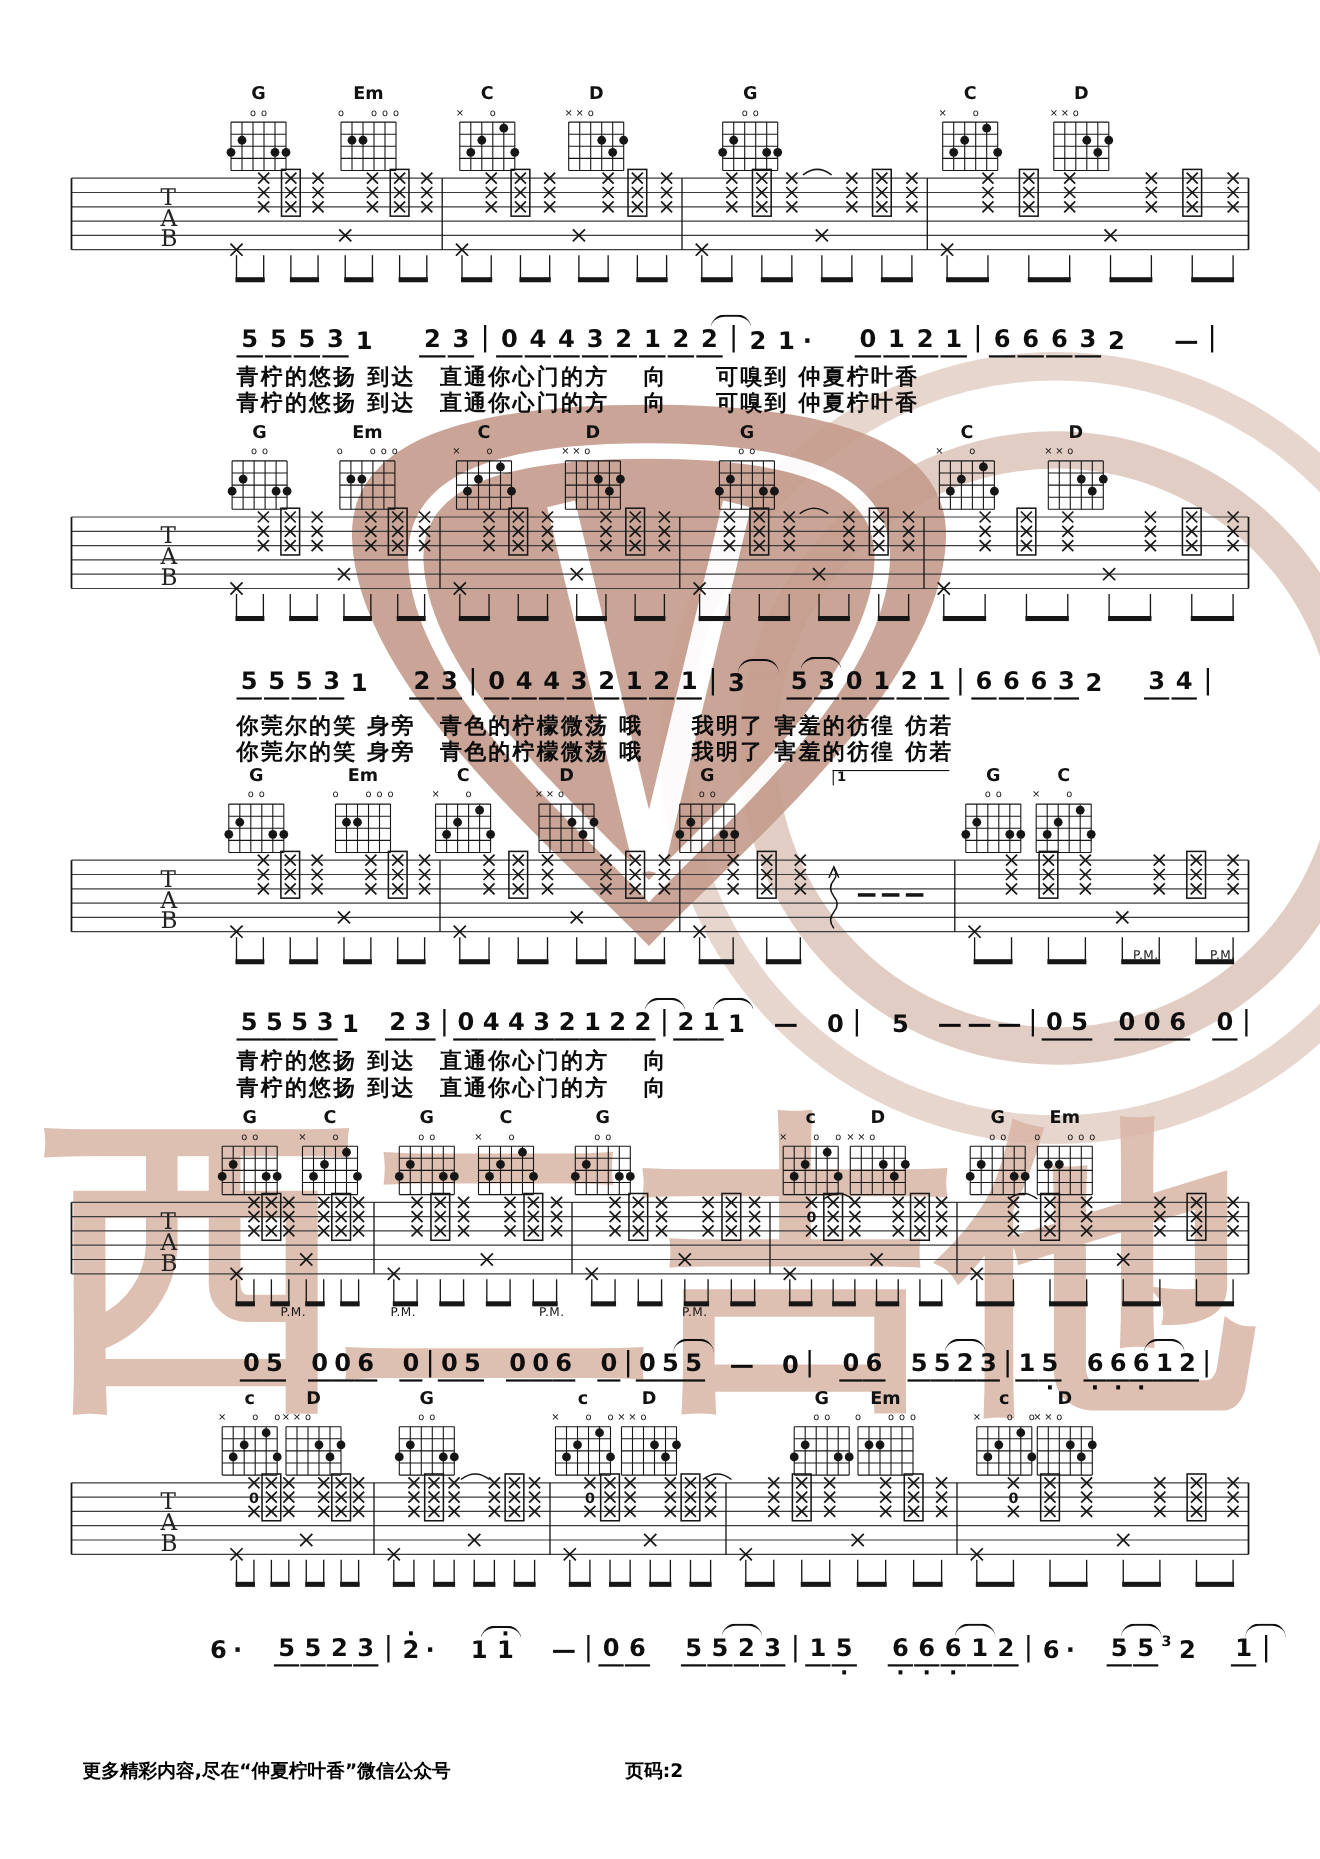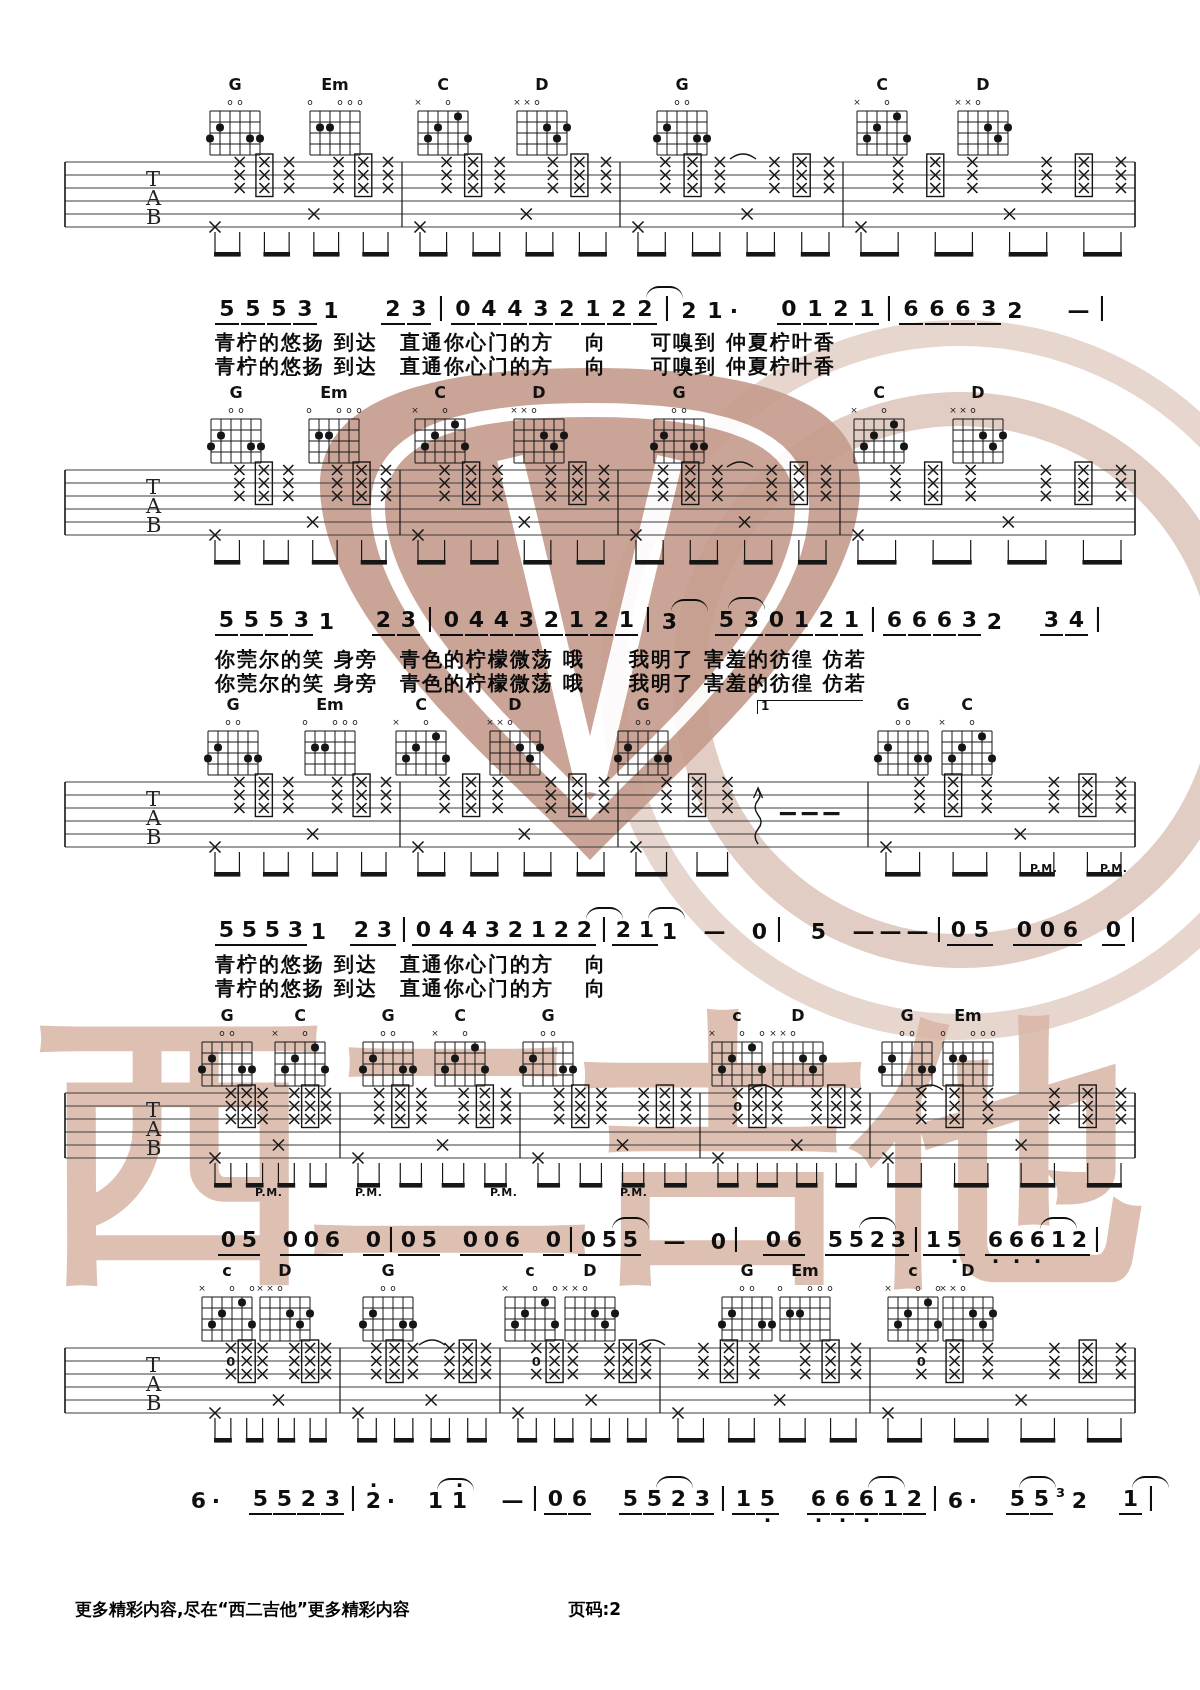--- a/index.html
+++ b/index.html
@@ -11,21 +11,21 @@
 .ring{border-radius:50%;border-style:solid;border-color:#cfae9e}
 #ring1{left:600px;top:320px;width:720px;height:720px;border-width:26px;opacity:.5}
 #ring2{left:672px;top:392px;width:576px;height:576px;border-width:34px;opacity:.62}
 #wm-text{left:40px;top:1000px;font-size:284px;font-weight:900;color:#d9b6a6;letter-spacing:-12px;white-space:nowrap;line-height:1.05;opacity:.85}
 
 .chord{position:absolute;width:62px;text-align:center;z-index:2}
 .cname{font-size:16px;font-weight:700;line-height:17px;color:#111}
 .staff{position:absolute;left:0;z-index:2;overflow:visible}
 .volta{position:absolute;z-index:2;border-left:1.7px solid #111;border-top:1.7px solid #111;height:14px}
 .volta span{display:block;font-size:12px;font-weight:700;line-height:11px;padding-left:3px;color:#111}
-.pm{position:absolute;z-index:2;font-size:11px;font-weight:700;color:#111;letter-spacing:.5px}
+.pm{position:absolute;z-index:2;font-size:11px;font-weight:400;color:#111;letter-spacing:.5px}
 
 .jp{position:absolute;display:flex;align-items:flex-end;z-index:2;color:#0e0e0e;font-weight:700}
 .jp .n{display:inline-block;width:var(--tw);text-align:center;font-size:22px;line-height:1.06;position:relative;padding-bottom:2px}
 .jp .u{border-bottom:2.3px solid #0e0e0e}
 .jp .bar{width:var(--bw);font-size:25px;font-weight:400;transform:translateY(-2px)}
 .jp .sp{display:inline-block;width:var(--sw)}
 .jp .dash{width:27px}
 .jp .dot{width:10px}
 .jp .sup{width:13px;font-size:13px;transform:translateY(-13px)}
 .jp .da::before{content:"·";position:absolute;top:-14px;left:0;right:0;font-size:20px;line-height:1;text-align:center}
@@ -2269,16 +2269,16 @@
         <span class="n u">5</span>
         <span class="n sup">3</span>
         <span class="n">2</span>
         <span class="sp"></span>
         <span class="n u tie">1</span>
         <span class="n bar">|</span>
       </div>
     </div>
 
   <div id="footer">
-    <span class="fl">更多精彩内容,尽在“西二吉他”更多精彩内容</span>
+    <span class="fl">更多精彩内容,尽在“仲夏柠叶香”微信公众号</span>
     <span class="fc">页码:2</span>
   </div>
 </div>
 
 </body></html>

